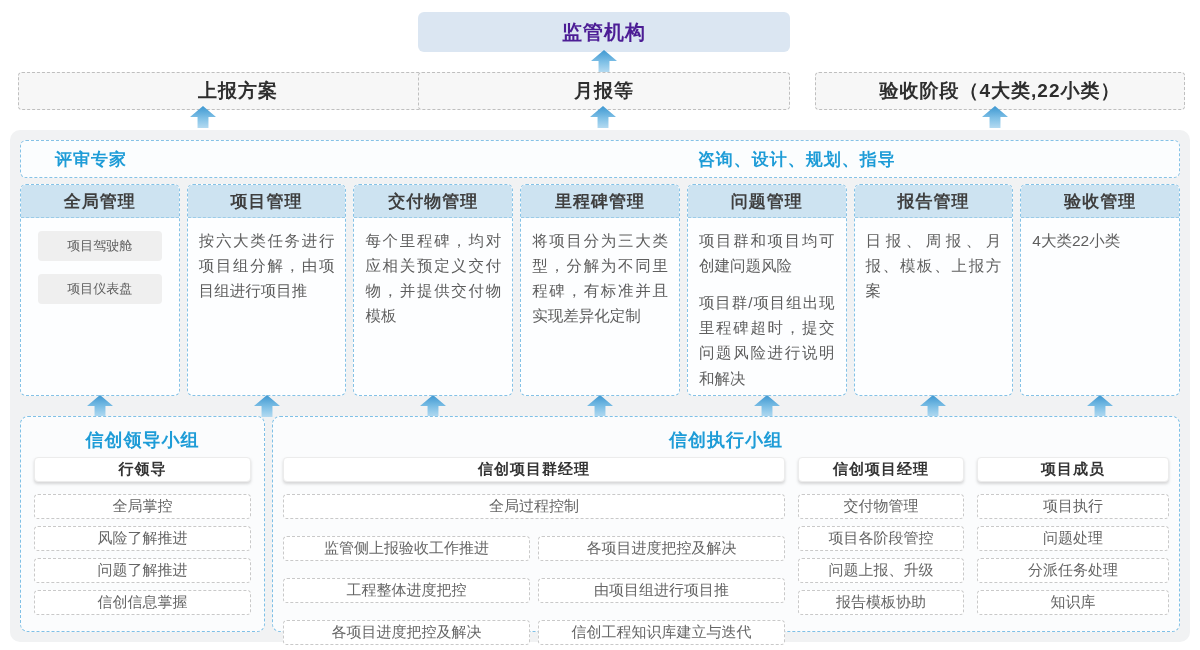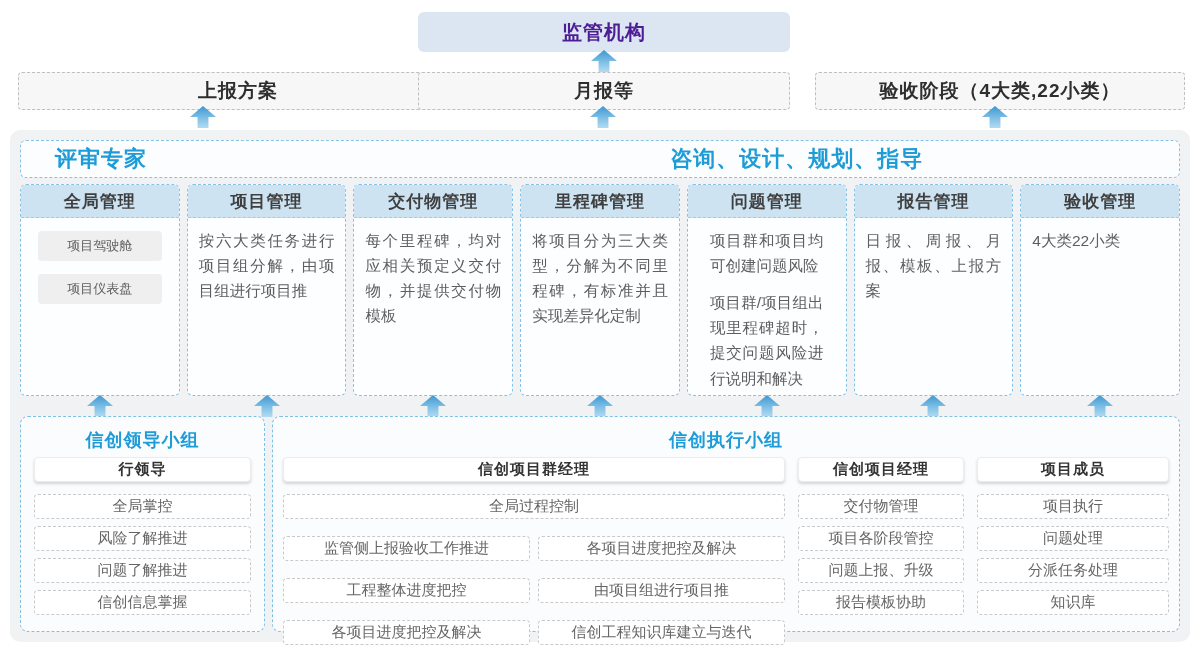--- a/index.html
+++ b/index.html
@@ -33,21 +33,21 @@
     position:absolute; left:10px; top:130px; width:1180px; height:512px;
     background:#f1f2f3; border-radius:10px;
   }
   .expert-bar {
     position:absolute; left:10px; top:10px; width:1160px; height:38px;
     border:1px dashed #85c2e6; border-radius:6px; background:#fbfdfe;
   }
   .expert-left, .expert-right {
     position:absolute; top:0; height:100%;
     display:flex; align-items:center;
-    font-weight:bold; font-size:22px; color:#1e9cd7; letter-spacing:1px;
+    font-weight:bold; font-size:17px; color:#1e9cd7; letter-spacing:1px;
   }
   .expert-left { left:34px; }
   .expert-right { left:67%; transform:translateX(-50%); }
   
   .columns {
     position:absolute; left:10px; top:54px; width:1160px; height:212px;
     display:flex; gap:7px;
   }
   .col {
     flex:1; border:1px dashed #85c2e6; border-radius:6px;
@@ -55,21 +55,21 @@
   }
   .col-header {
     flex:0 0 33px; background:#cde3f1; border-bottom:1px dashed #9bcce9;
     display:flex; align-items:center; justify-content:center;
     font-weight:bold; font-size:17px; color:#3f3f3f; letter-spacing:1px;
   }
   .col-body {
     padding:10px 11px; font-size:15.5px; color:#5e5e5e;
     line-height:1.62; text-align:justify;
   }
-  .col-body p { margin:0 11px 12px; }
+  .col-body p { margin:0 0 12px; }
   .chip {
     margin:3px auto 13px; width:124px; height:30px;
     background:#efefef; border-radius:4px;
     display:flex; align-items:center; justify-content:center;
     font-size:13px; color:#5e5e5e;
   }
   
   .group {
     position:absolute; top:286px; height:216px;
     border:1px dashed #7fc0e6; border-radius:8px; background:#fbfcfd;

